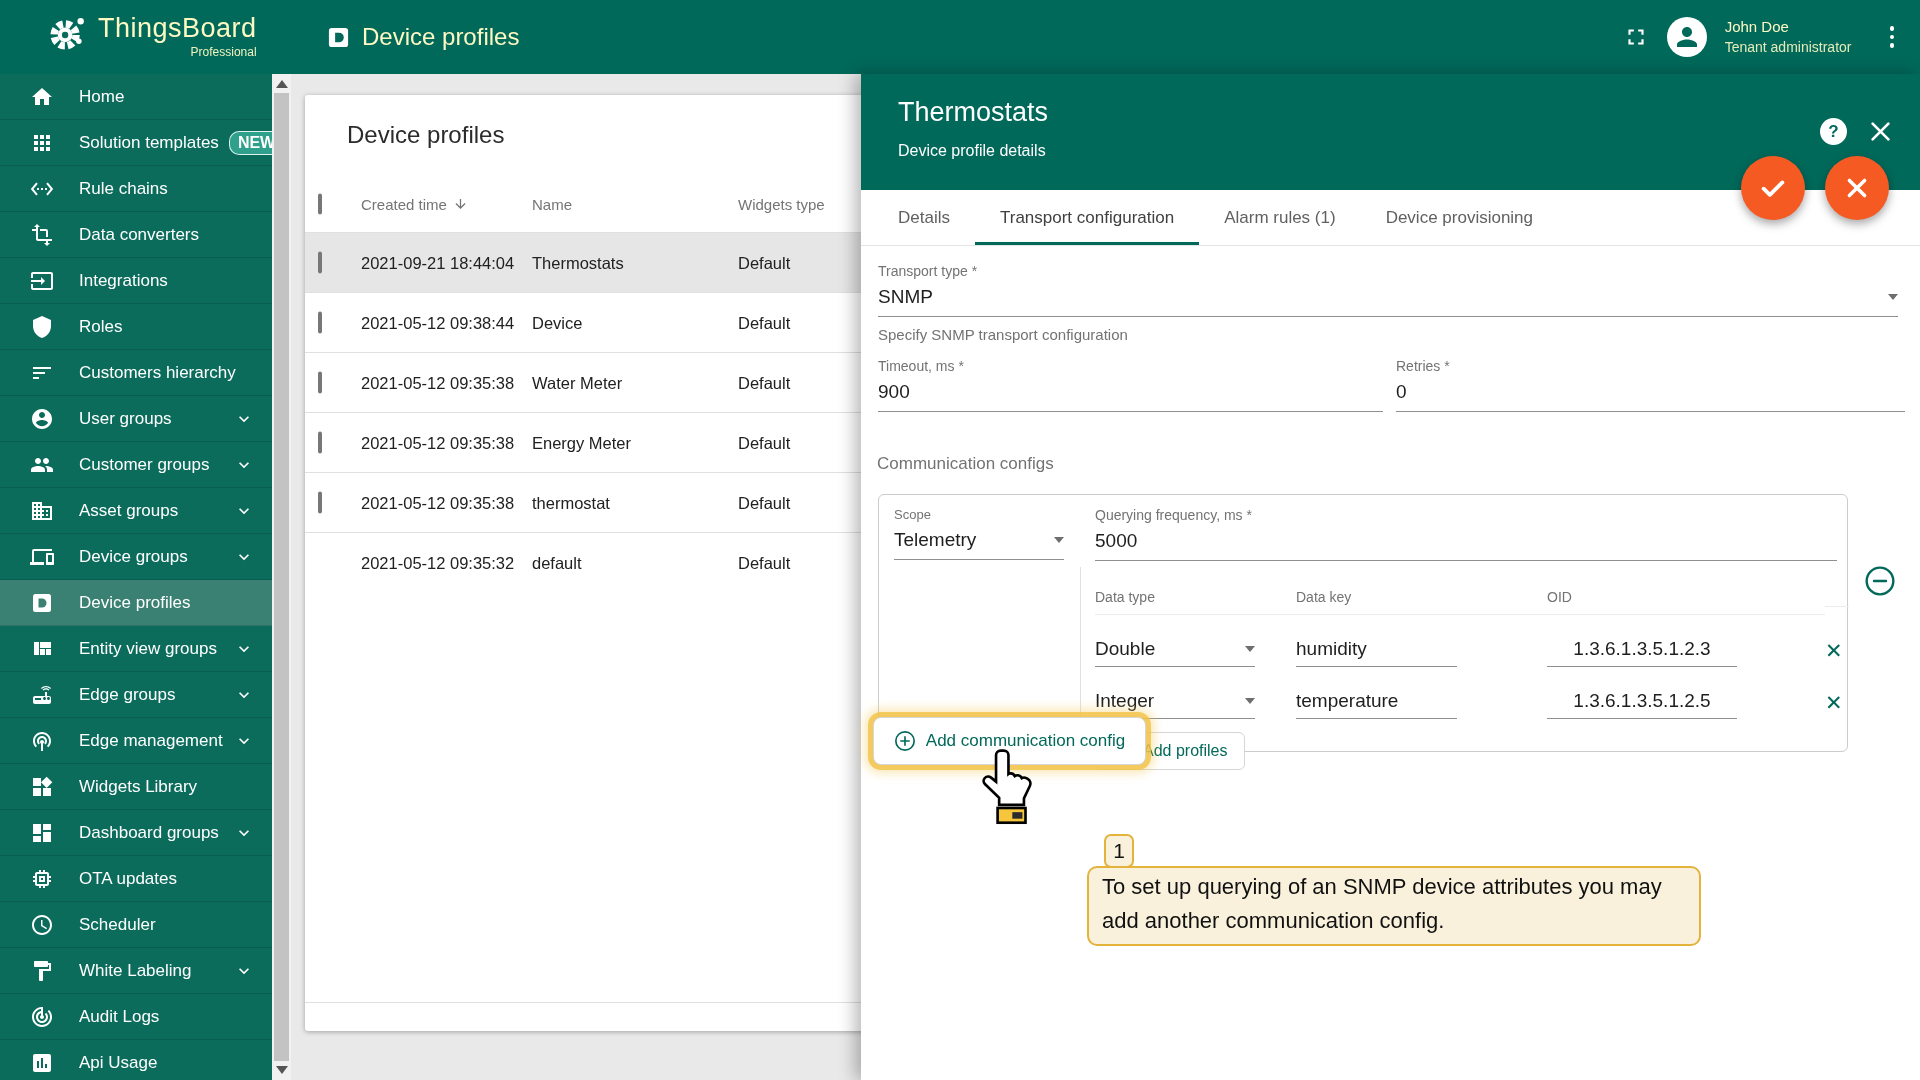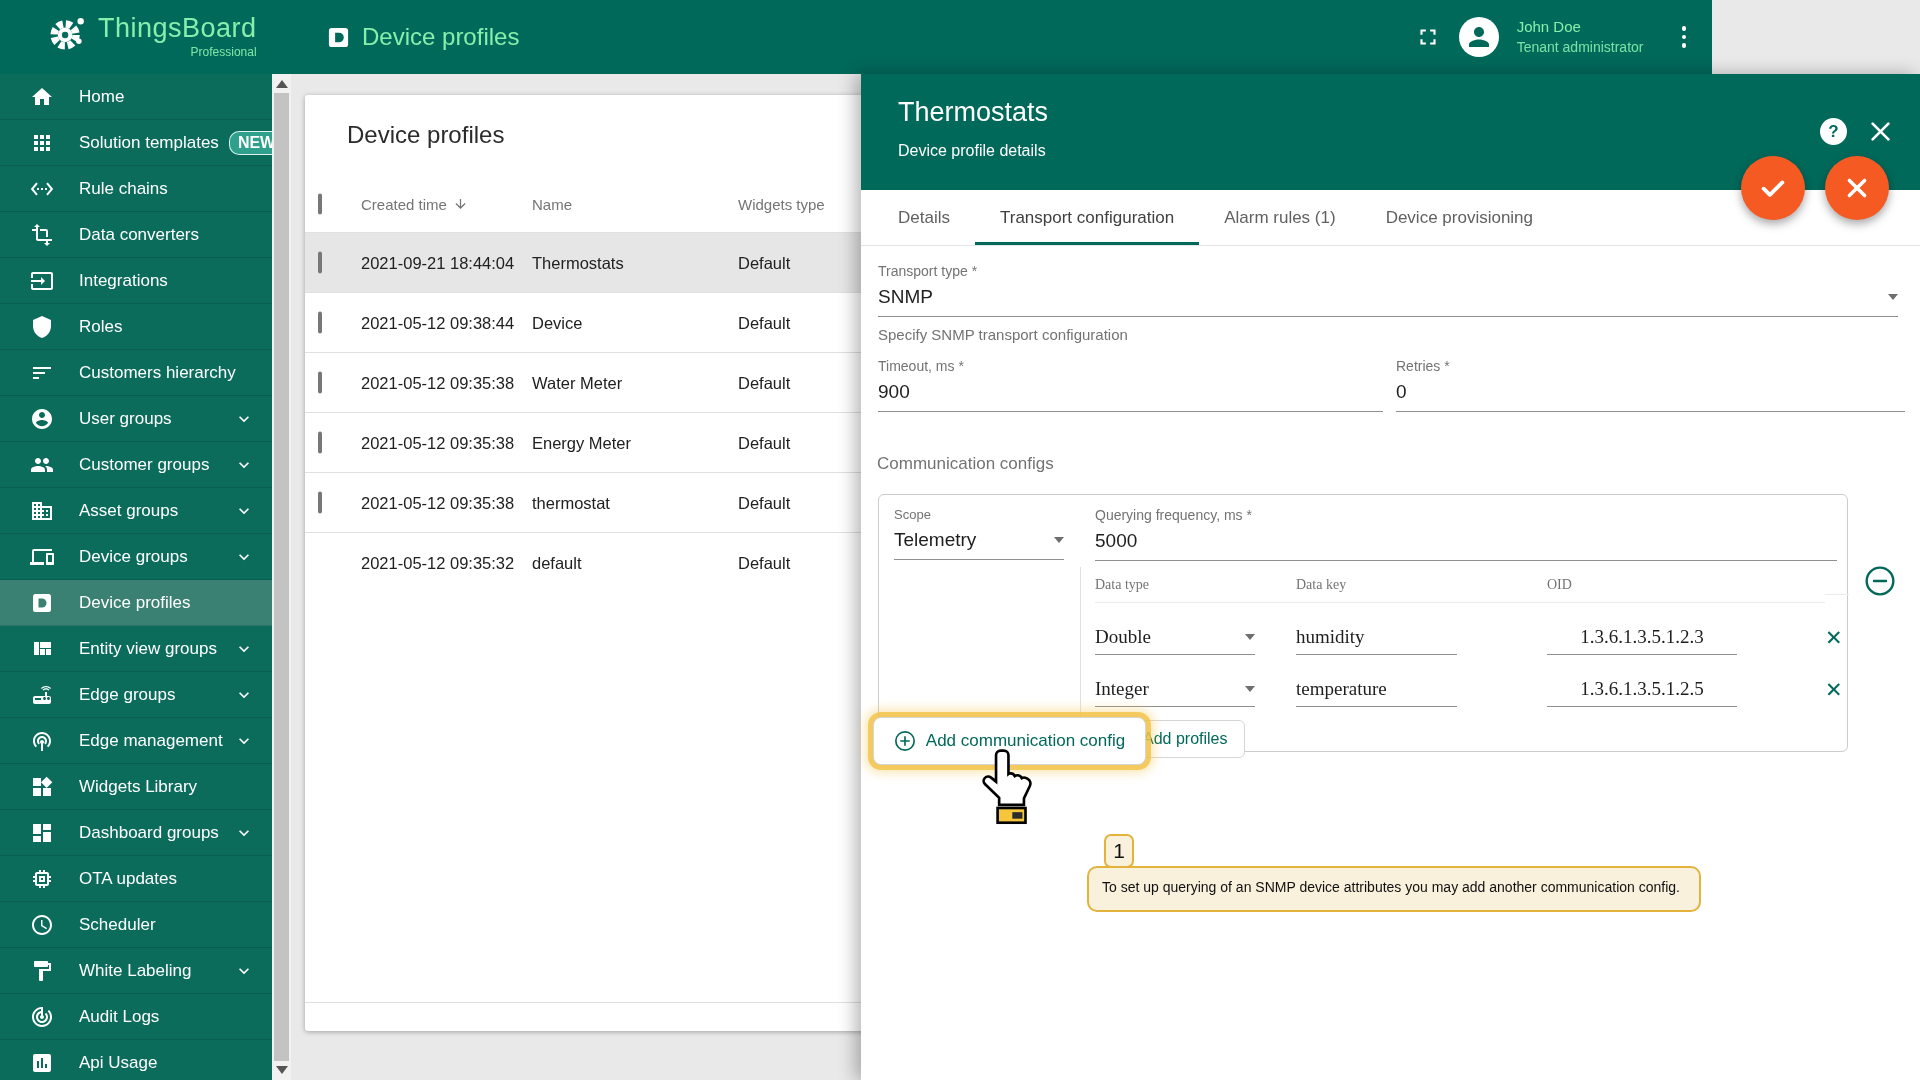--- a/index.html
+++ b/index.html
@@ -1,19 +1,19 @@
 <!DOCTYPE html>
 <html style="--primary: #00695a; --sidebar: #0b6c5c; --sel: #3a8173; --fab: #f65a23; --hl: #f2c245; --tip-bg: #f9f1dc;"><head>
 <meta charset="utf-8">
 <style>
 :root{--primary:#00695a;--sidebar:#0b6c5c;--sel:#3a8173;--fab:#f65a23;--hl:#f2c245;--tip-bg:#f9f1dc;}
 *{box-sizing:border-box;margin:0;padding:0;}
 html,body{width:1920px;height:1080px;overflow:hidden;background:#e9e9e9;font-family:"Liberation Sans",sans-serif;}
 
-.topbar{position:absolute;left:0;top:0;width:1712px;height:74px;background:var(--primary);color:#86efac;z-index:6;}
+.topbar{position:absolute;left:0;top:0;width:1920px;height:74px;background:var(--primary);color:#fef9c3;z-index:6;}
 .logo{position:absolute;left:44px;top:12px;display:flex;align-items:center;gap:10px;}
 .logo-txt{display:flex;flex-direction:column;align-items:flex-end;}
 .logo-name{font-size:27px;font-weight:400;letter-spacing:.5px;}
 .logo-ed{font-size:12px;margin-top:1px;opacity:.95;}
 .page-title{position:absolute;left:327px;top:0;height:74px;display:flex;align-items:center;gap:12px;}
 .pt-icon{width:23px;height:23px;}
 .pt-label{font-size:24px;}
 .topbar-right{position:absolute;right:20px;top:0;height:74px;display:flex;align-items:center;gap:18px;}
 .fs-icon{width:26px;height:26px;cursor:pointer;}
 .avatar{width:40px;height:40px;border-radius:50%;background:#fff;display:flex;align-items:center;justify-content:center;}
@@ -71,34 +71,34 @@
 .hint{margin:9px 22px 0 17px;font-size:15px;color:#737373;}
 .row2{display:flex;margin:15px 15px 0 17px;}
 .row2 .f1{width:505px;margin-right:13px;}
 .row2 .f2{flex:1;}
 .sect{margin:42px 0 0 16px;font-size:17px;color:#737373;}
 .cfg-box{position:relative;margin:20px 0 0 17px;width:970px;height:258px;border:1px solid #ccc;border-radius:6px;}
 .cfg-box::after{content:"";position:absolute;left:201px;top:72px;bottom:0;border-left:1px solid #e0e0e0;}
 .scope-col{position:absolute;left:15px;top:12px;width:170px;}
 .scope-col .flabel{font-size:13px;}
 .map-area{position:absolute;left:216px;right:10px;top:12px;}
-.map-grid{display:grid;grid-template-columns:201px 251px 278px 1fr;margin-top:16px;align-items:center;font-family:Liberation Serif, serif;}
+.map-grid{display:grid;grid-template-columns:201px 251px 278px 1fr;margin-top:28px;align-items:center;}
 .mg-head{font-size:14px;color:#737373;padding-bottom:9px;border-bottom:1px solid #ececec;}
 .mg-cell{padding:8px 0 0 0;height:52px;display:flex;align-items:flex-end;}
 .mg-inner{margin-top:6px;padding-bottom:6px;border-bottom:1px solid #8f8f8f;display:flex;justify-content:space-between;align-items:center;font-size:19px;color:#1e1e1e;}
 .w-sel{width:160px;}.w-key{width:161px;}.w-oid{width:190px;justify-content:center;}
 .row-x{color:var(--primary);font-size:21px;font-weight:500;justify-self:end;margin-right:6px;cursor:pointer;align-self:end;padding-bottom:4px;}
 .add-map{display:inline-flex;align-items:center;gap:9px;margin-top:13px;height:38px;padding:0 16px;border:1px solid #d6d6d6;border-radius:6px;background:#fff;color:var(--primary);font-size:16px;font-weight:500;cursor:pointer;}
 .minus-btn{position:absolute;left:1003px;top:491px;width:32px;height:32px;cursor:pointer;}
 .add-cfg{position:absolute;left:12px;top:643px;width:273px;height:48px;display:flex;align-items:center;justify-content:center;gap:10px;background:#fff;border:1px solid #d6d6d6;border-radius:8px;color:var(--primary);font-size:17px;font-weight:500;cursor:pointer;box-shadow:0 0 0 5px rgba(242,194,69,.8),0 0 8px 9px rgba(242,194,69,.35);}
 .plus-ic{width:22px;height:22px;flex:none;}
 
 .hand{position:absolute;left:118px;top:672px;width:62px;z-index:15;pointer-events:none;}
 .tip-badge{position:absolute;left:243px;top:760px;width:30px;height:34px;background:var(--tip-bg);border:2.5px solid #e3b33c;border-radius:7px;display:flex;align-items:center;justify-content:center;font-size:21px;color:#111;z-index:14;}
-.tip-box{position:absolute;left:226px;top:792px;width:614px;background:var(--tip-bg);border:2.5px solid #e3b33c;border-radius:10px;padding:2px 13px 6px 13px;font-size:14px;line-height:34px;color:#111;z-index:13;}
+.tip-box{position:absolute;left:226px;top:792px;width:614px;background:var(--tip-bg);border:2.5px solid #e3b33c;border-radius:10px;padding:2px 13px 6px 13px;font-size:22px;line-height:34px;color:#111;z-index:13;}
 </style>
 </head>
 <body>
 
 <div class="topbar">
   <div class="logo">
     <span>
       <svg viewBox="0 0 48 48" width="44" height="44">
           <circle cx="23" cy="25" r="12" fill="none" stroke="#fff" stroke-width="8" stroke-dasharray="6.3 3.2"></circle>
           <circle cx="23" cy="25" r="8" fill="#fff"></circle>

